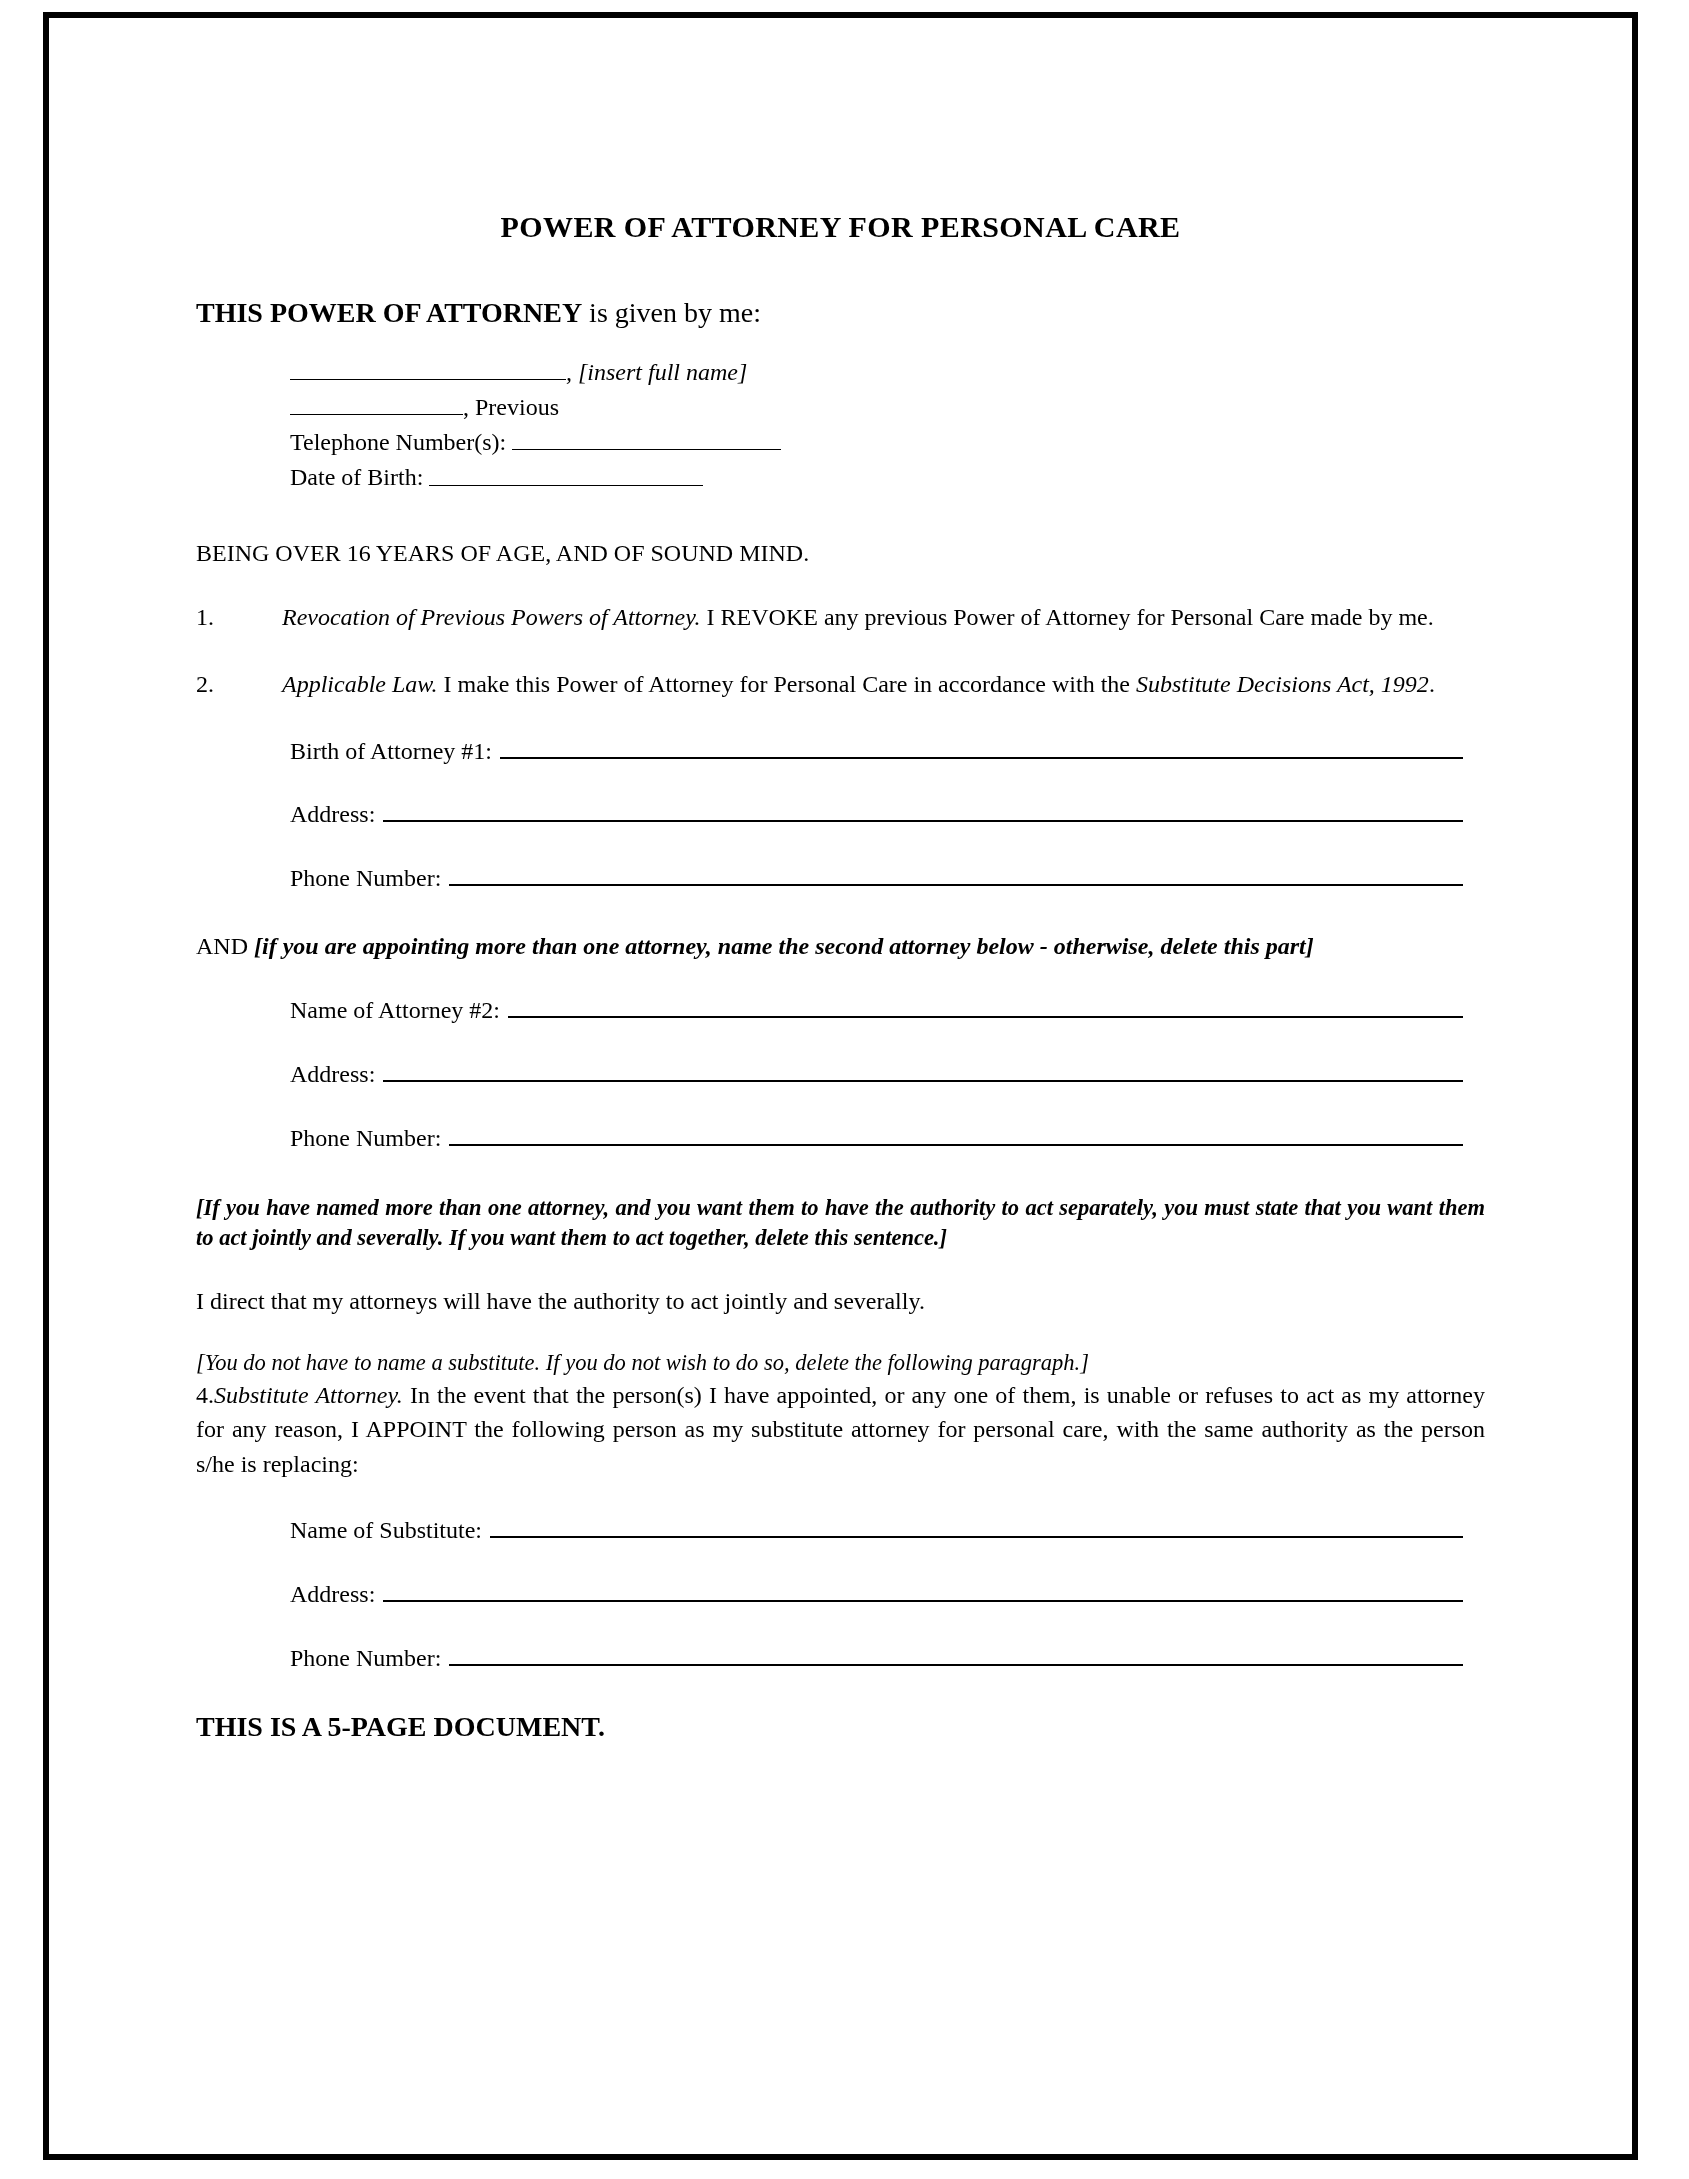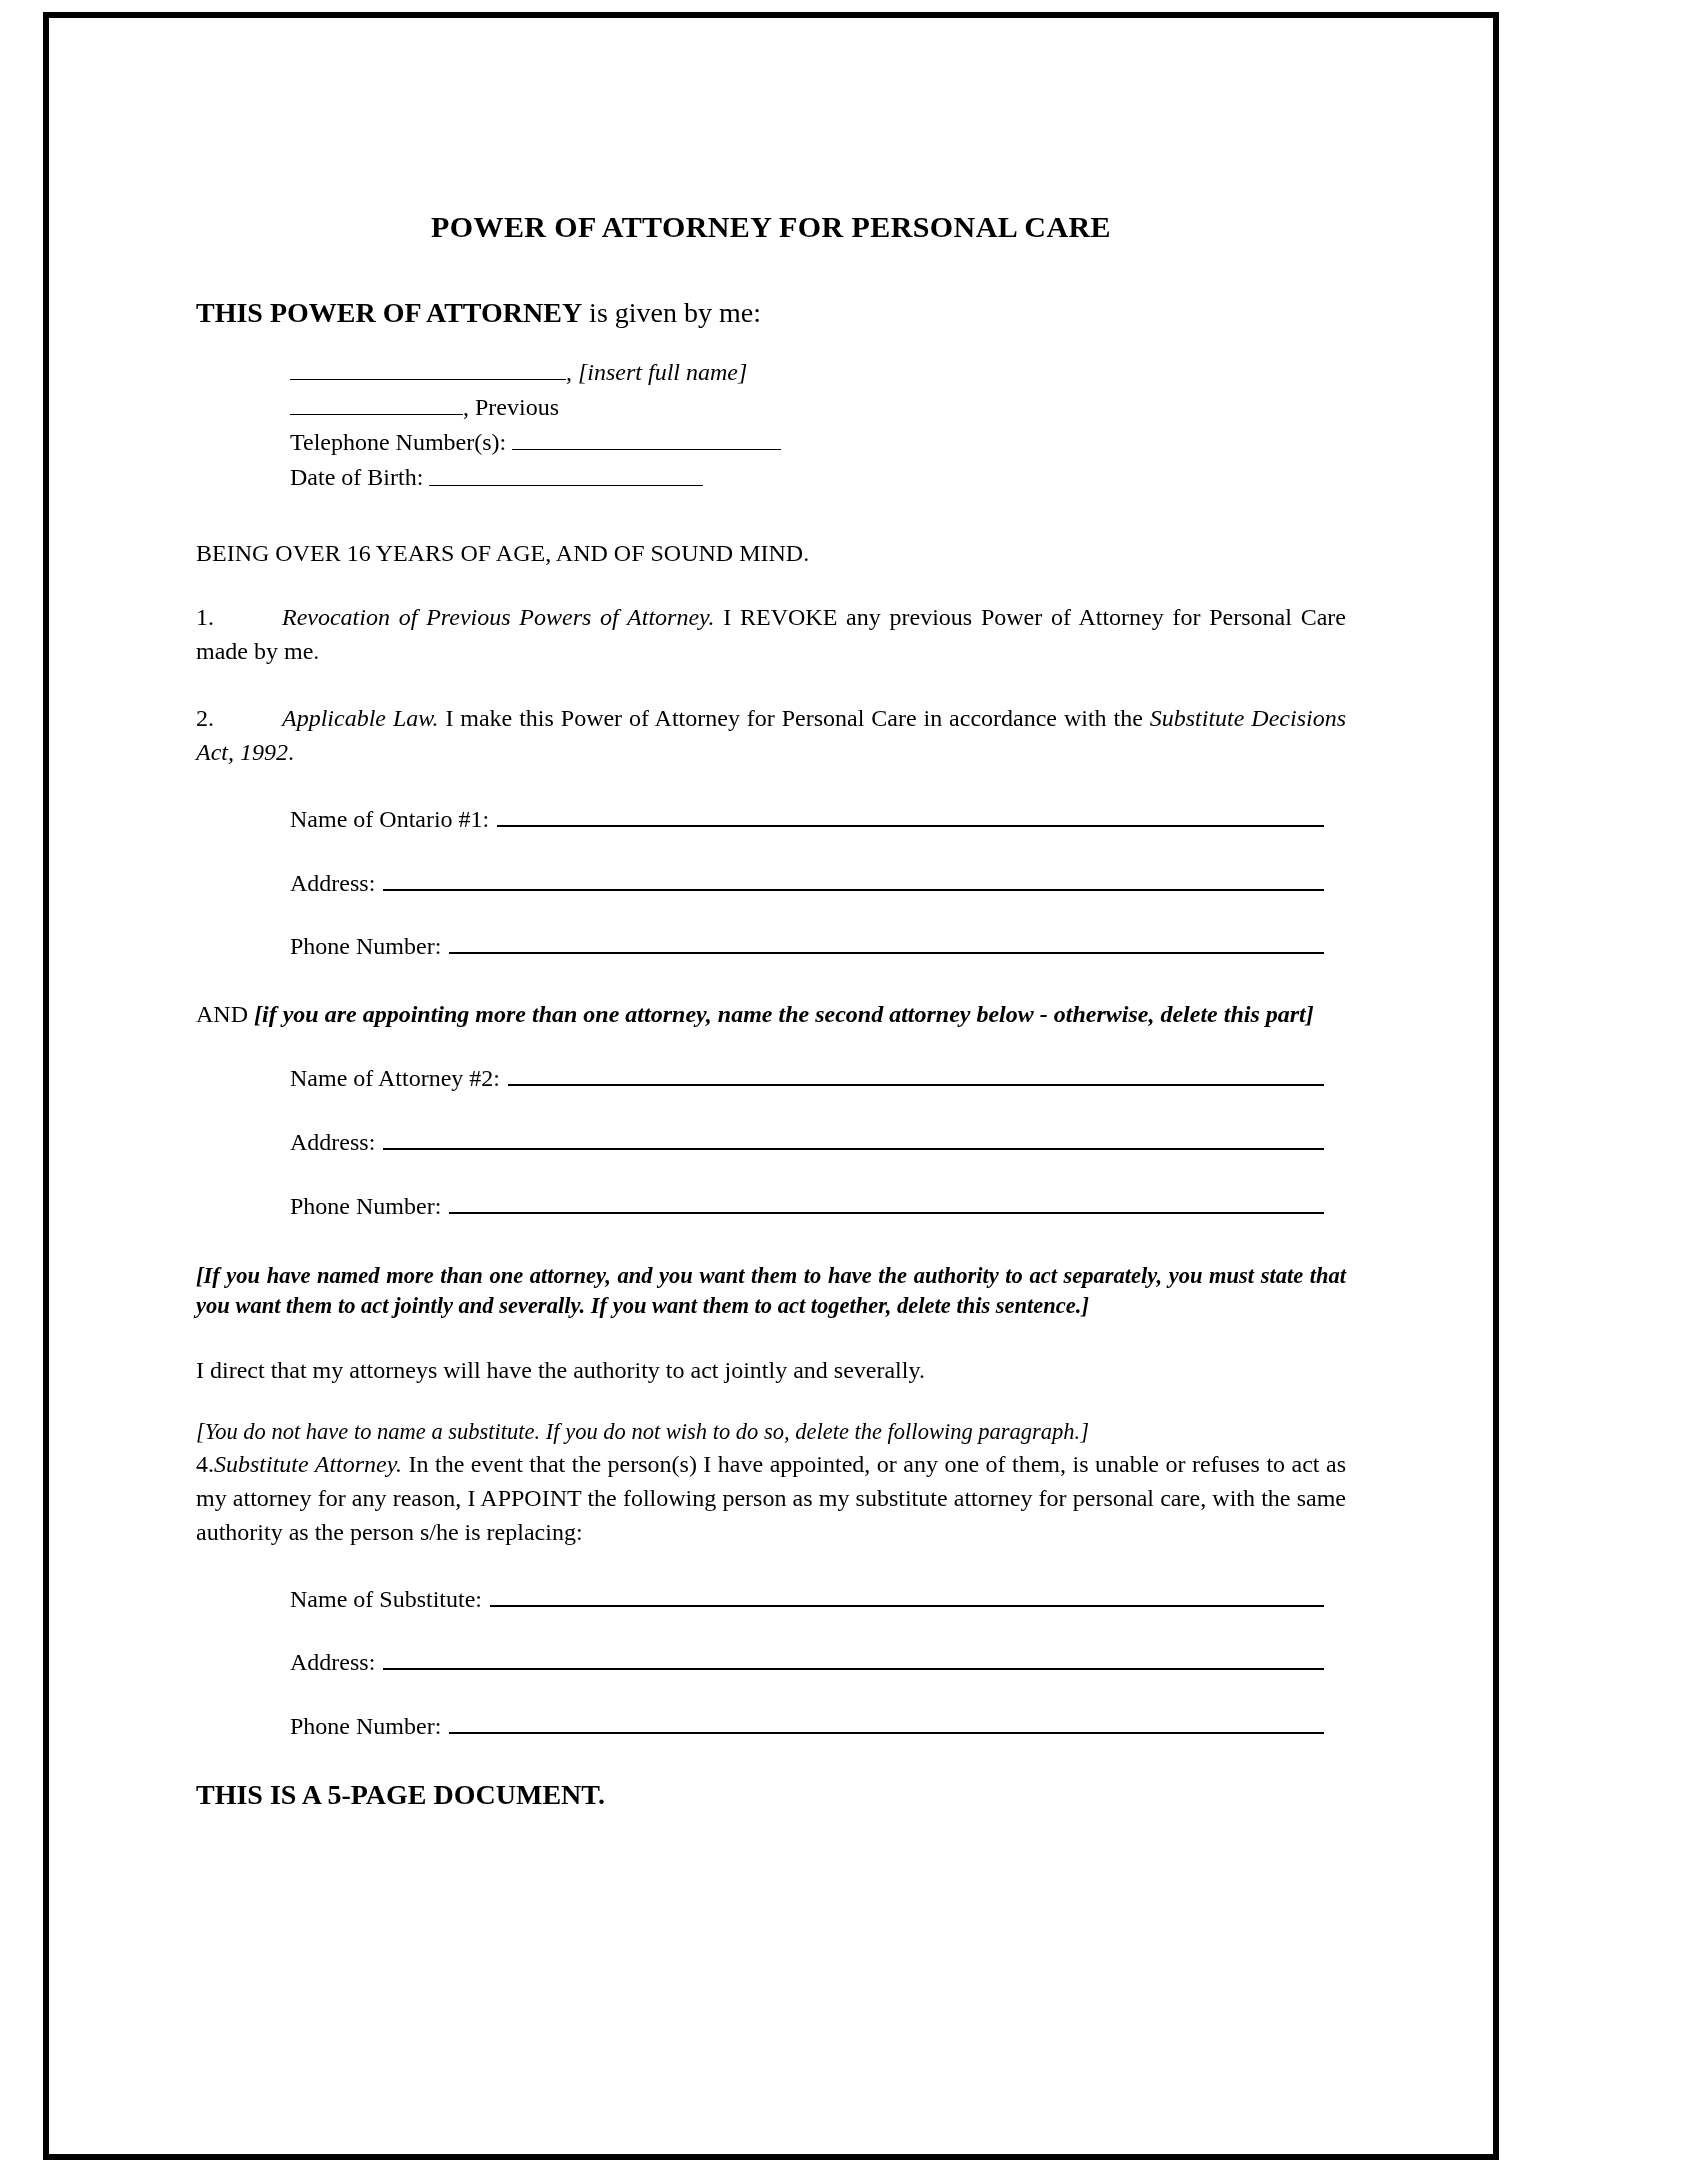--- a/index.html
+++ b/index.html
@@ -10,21 +10,21 @@
   body {
     width: 1690px;
     height: 2180px;
     font-family: "Liberation Serif", serif;
     color: #000000;
   }
   .page-frame {
     position: absolute;
     left: 43px;
     top: 11.8px;
-    width: 1456px;
+    width: 1595px;
     height: 2148px;
     border: 6.9px solid #000000;
     box-sizing: border-box;
     background: #ffffff;
   }
   .sheet {
     position: absolute;
     left: 0;
     top: 0;
     width: 100%;
@@ -167,21 +167,21 @@
     <div class="clause">
       <span class="num">1.</span><span class="ital">Revocation of Previous Powers of Attorney.</span><span> I REVOKE any previous Power of Attorney for Personal Care made by me.</span>
     </div>
 
     <div class="clause">
       <span class="num">2.</span><span class="ital">Applicable Law.</span><span> I make this Power of Attorney for Personal Care in accordance with the </span><span class="ital">Substitute Decisions Act, 1992</span><span>.</span>
     </div>
 
 
     <div class="field-row">
-      <span class="lbl">Name of Ontario #1:</span>
+      <span class="lbl">Birth of Attorney #1:</span>
       <span class="line"></span>
     </div>
     <div class="field-row">
       <span class="lbl">Address:</span>
       <span class="line"></span>
     </div>
     <div class="field-row">
       <span class="lbl">Phone Number:</span>
       <span class="line"></span>
     </div>

